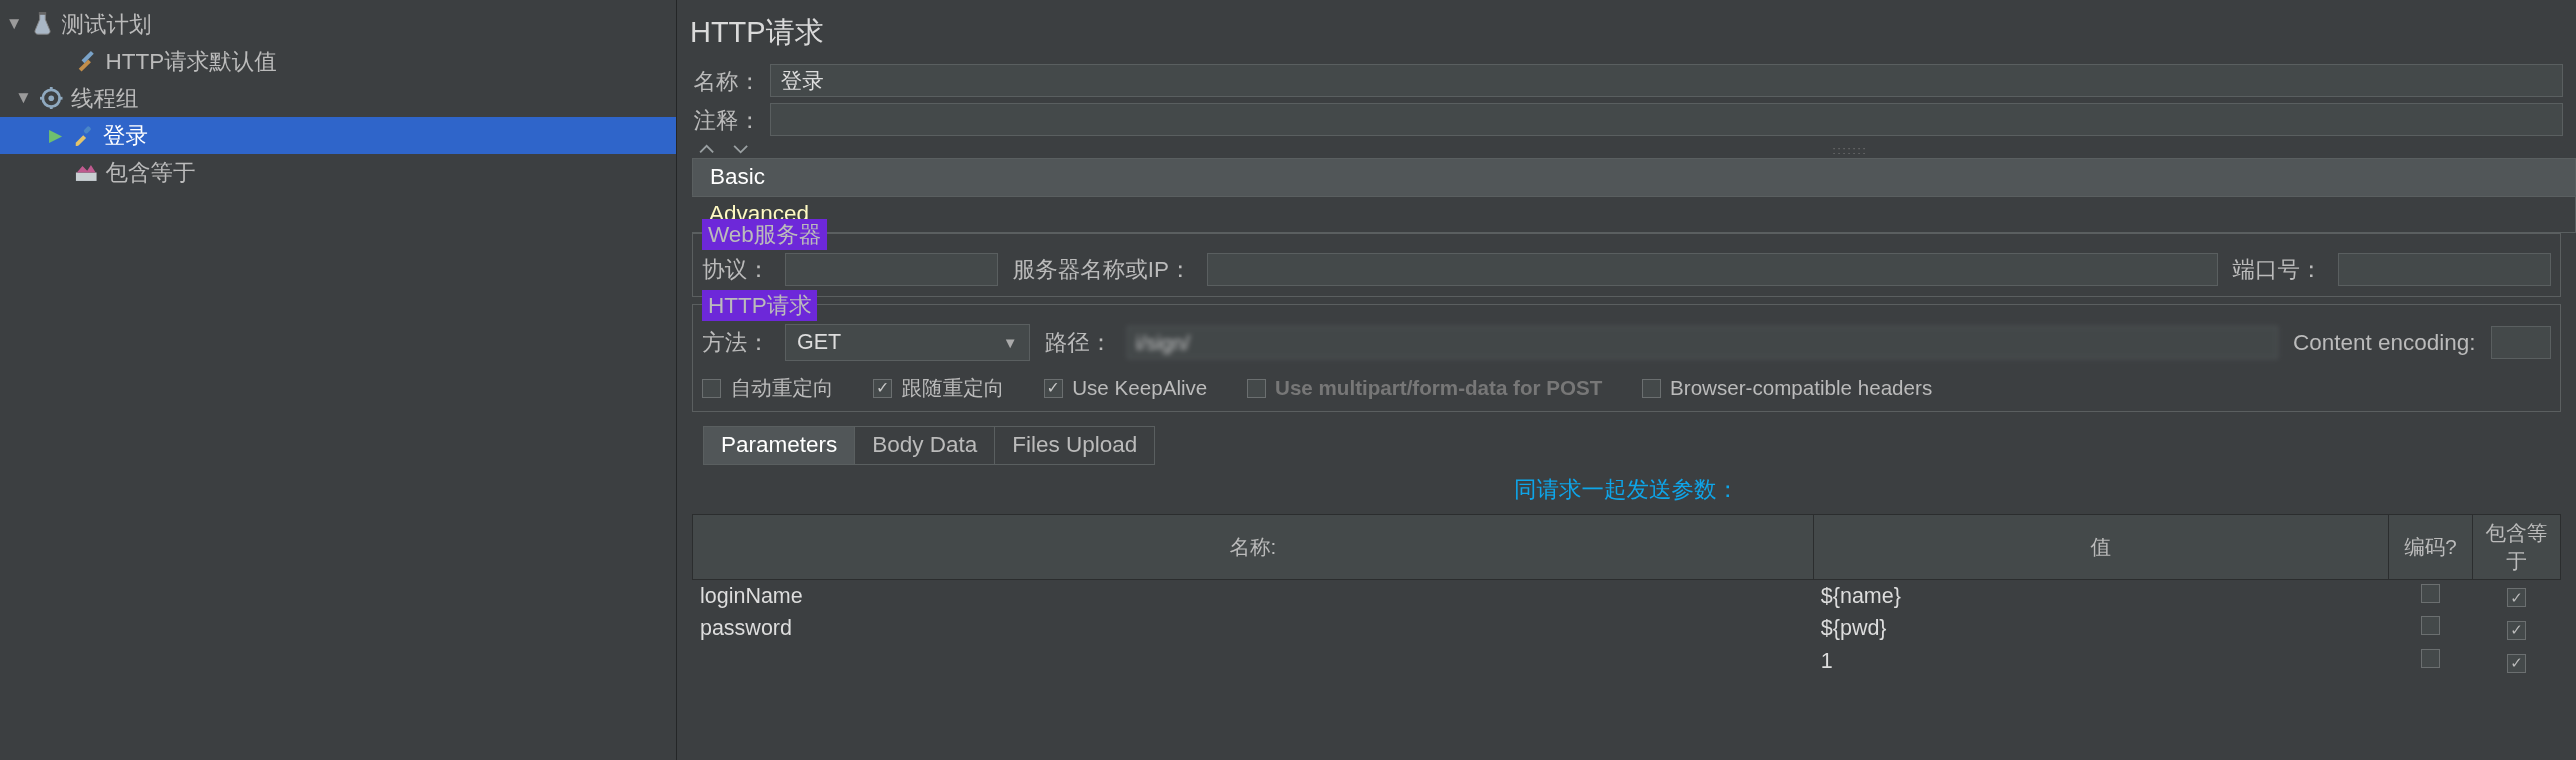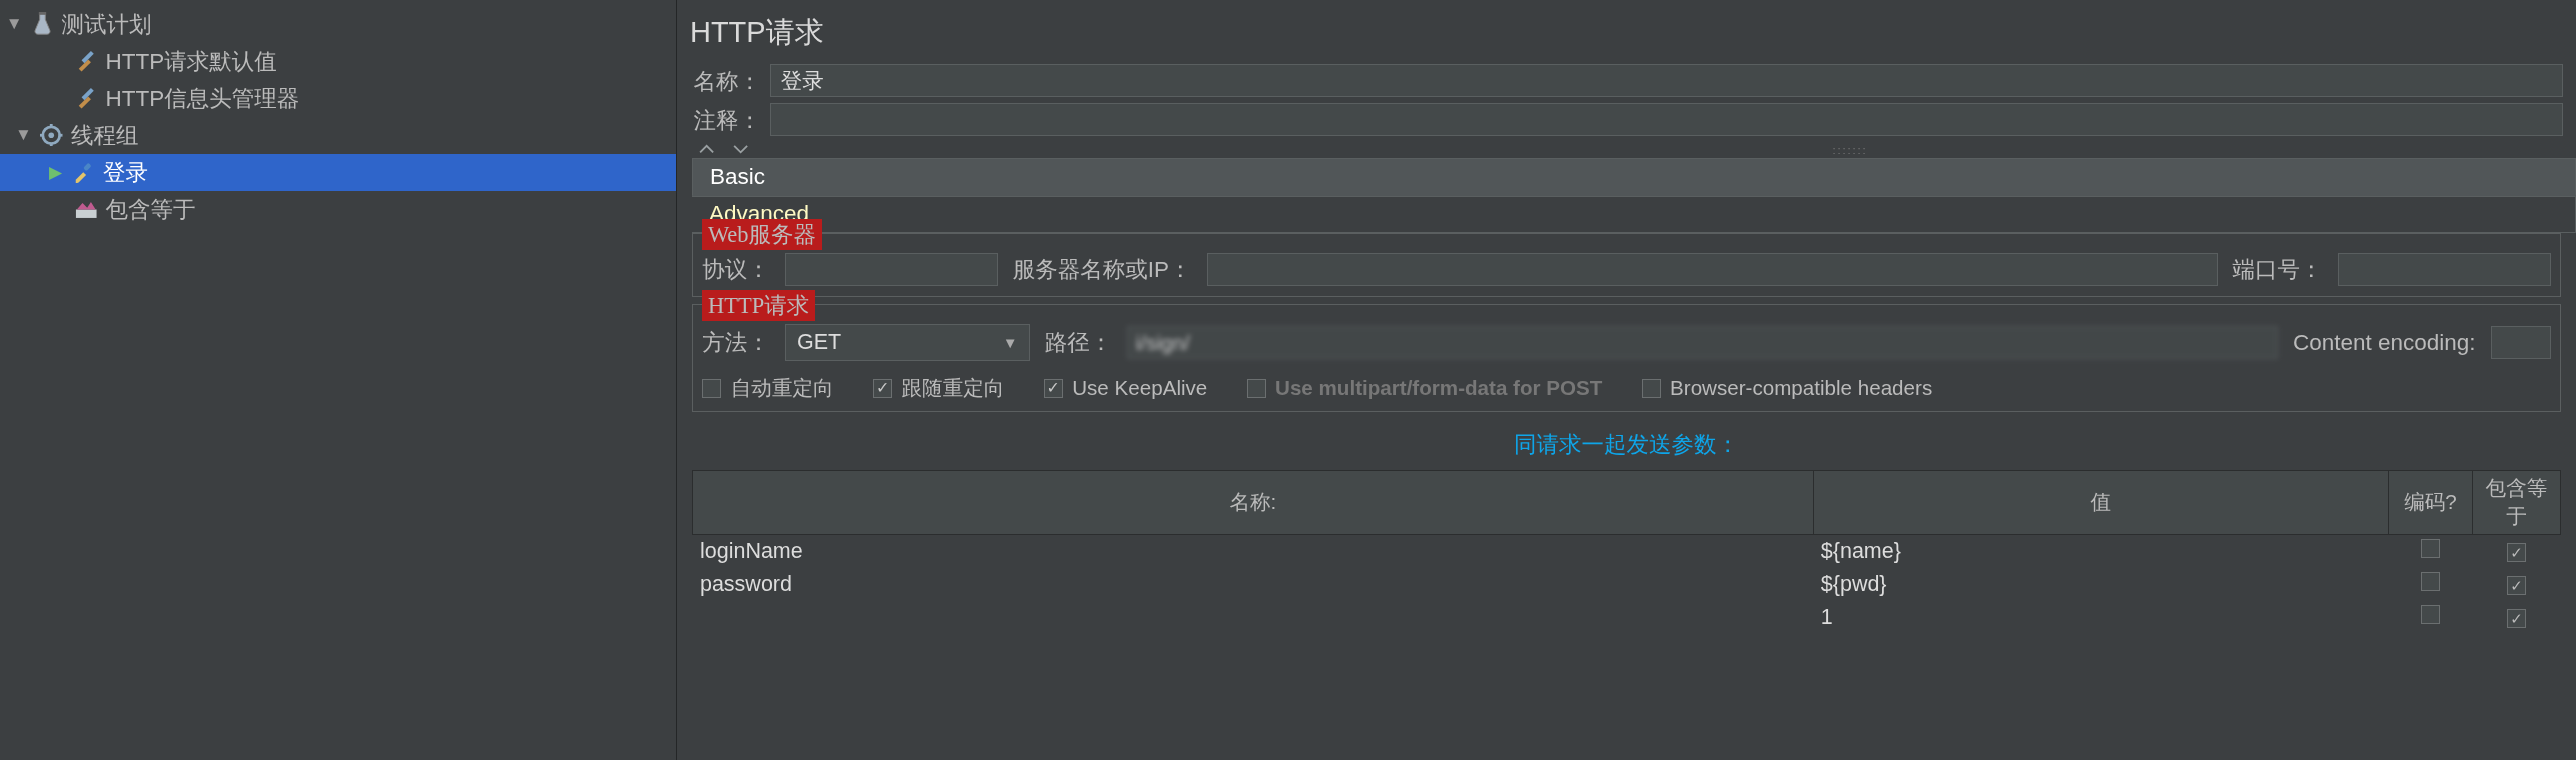--- a/index.html
+++ b/index.html
@@ -31,21 +31,21 @@
 .splitter { height: 17px; display: flex; align-items: center; gap: 0; padding-left: 20.6px; position: relative; }
 .splitter svg { }
 .gripper { position: absolute; left: 50%; transform: translateX(206px); color: #777; letter-spacing: 1.9px; font-size: 11.2px; }
 
 .tab-bar { display: flex; gap: 0; padding-left: 15px; flex-direction: column; }
 .tab { padding: 4.7px 17px; font-size: 22.5px; background: #3c3f41; border: 0.9px solid #5a5f60; color: #fef9c3; cursor: pointer; }
 .tab.active { background: #515658; color: #fff; border-bottom: 0.9px solid #515658; }
 .tab + .tab { border-left: none; }
 
 .fieldset { border: 0.9px solid #5b5f60; margin: 0 15px 7.5px 15px; padding: 19px 9.4px 9.4px 9.4px; position: relative; }
-.fieldset-legend { position: absolute; top: -15px; left: 9.4px; background: #b91c1c; padding: 0 5.6px; font-size: 22.5px; color: #bbb; font-family: Liberation Serif, serif; }
+.fieldset-legend { position: absolute; top: -15px; left: 9.4px; background: #6d28d9; padding: 0 5.6px; font-size: 22.5px; color: #bbb; }
 
 .hline { display: flex; align-items: center; gap: 15px; }
 .lbl { font-size: 22.5px; color: #bbb; white-space: nowrap; }
 .txt { height: 33px; background: #44494a; border: 0.9px solid #5a5f60; color: #ddd; padding: 0 7.5px; font-size: 20.6px; }
 .txt.proto { width: 213px; }
 .txt.host { width: 1011px; }
 .txt.port { width: 213px; }
 
 .select { display: inline-flex; align-items: center; justify-content: space-between; height: 37px; width: 245px; background: #44494a; border: 0.9px solid #5a5f60; color: #ddd; padding: 0 11.2px; font-size: 21.5px; cursor: pointer; }
 .select .arrow { font-size: 15px; color: #aaa; }
@@ -98,29 +98,20 @@
       <span>测试计划</span>
     </div>
     <div class="tree-row tree-indent2">
       <span class="tree-icon-tools">
         <svg width="22.5" height="22.5" viewBox="0 0 24 24">
             <path d="M4 20L14 10l3 3L7 23z" fill="#c28e4a"></path>
             <path d="M20 4L10 14l-3-3L17 1z" fill="#7aa3c9"></path>
           </svg>
       </span>
       <span>HTTP请求默认值</span>
-    </div>
-    <div class="tree-row tree-indent2">
-      <span class="tree-icon-tools">
-        <svg width="22.5" height="22.5" viewBox="0 0 24 24">
-            <path d="M4 20L14 10l3 3L7 23z" fill="#c28e4a"></path>
-            <path d="M20 4L10 14l-3-3L17 1z" fill="#7aa3c9"></path>
-          </svg>
-      </span>
-      <span>HTTP信息头管理器</span>
     </div>
     <div class="tree-row tree-indent1">
       <span class="tree-toggle">▼</span>
       <span class="tree-icon-gear">
         <svg width="22.5" height="22.5" viewBox="0 0 24 24">
             <circle cx="12" cy="12" r="9" fill="none" stroke="#8fa9bf" stroke-width="3"></circle>
             <circle cx="12" cy="12" r="3" fill="#8fa9bf"></circle>
             <g stroke="#8fa9bf" stroke-width="3">
               <line x1="12" y1="0" x2="12" y2="4"></line>
               <line x1="12" y1="20" x2="12" y2="24"></line>
@@ -217,20 +208,25 @@
         <span class="chk-lbl">Use KeepAlive</span>
         <span class="chk-spacer"></span>
         <span class="chk"></span>
         <span class="chk-lbl dim">Use multipart/form-data for POST</span>
         <span class="chk-spacer"></span>
         <span class="chk"></span>
         <span class="chk-lbl">Browser-compatible headers</span>
       </div>
     </div>
 
+    <div class="sub-tab-bar">
+      <div class="tabsm active">Parameters</div>
+      <div class="tabsm">Body Data</div>
+      <div class="tabsm">Files Upload</div>
+    </div>
 
     <div class="params-area">
       <div class="params-title">同请求一起发送参数：</div>
       <table class="param-table">
         <colgroup>
             <col class="col-name">
             <col class="col-val">
             <col class="col-enc">
             <col class="col-inc">
           </colgroup>

